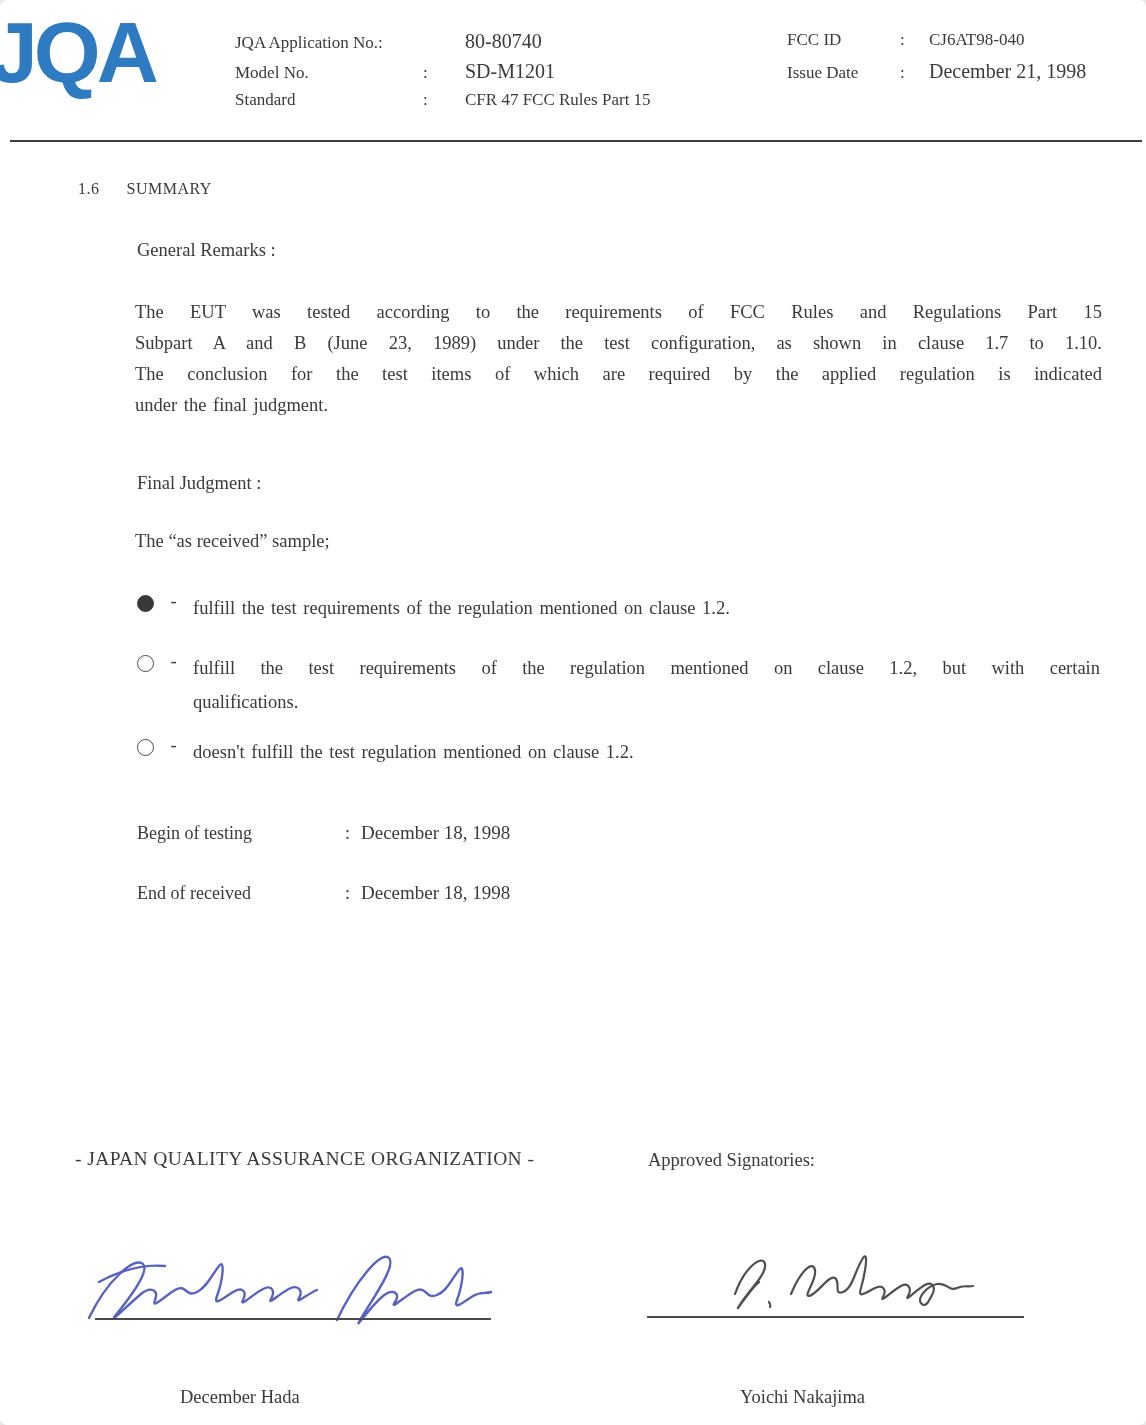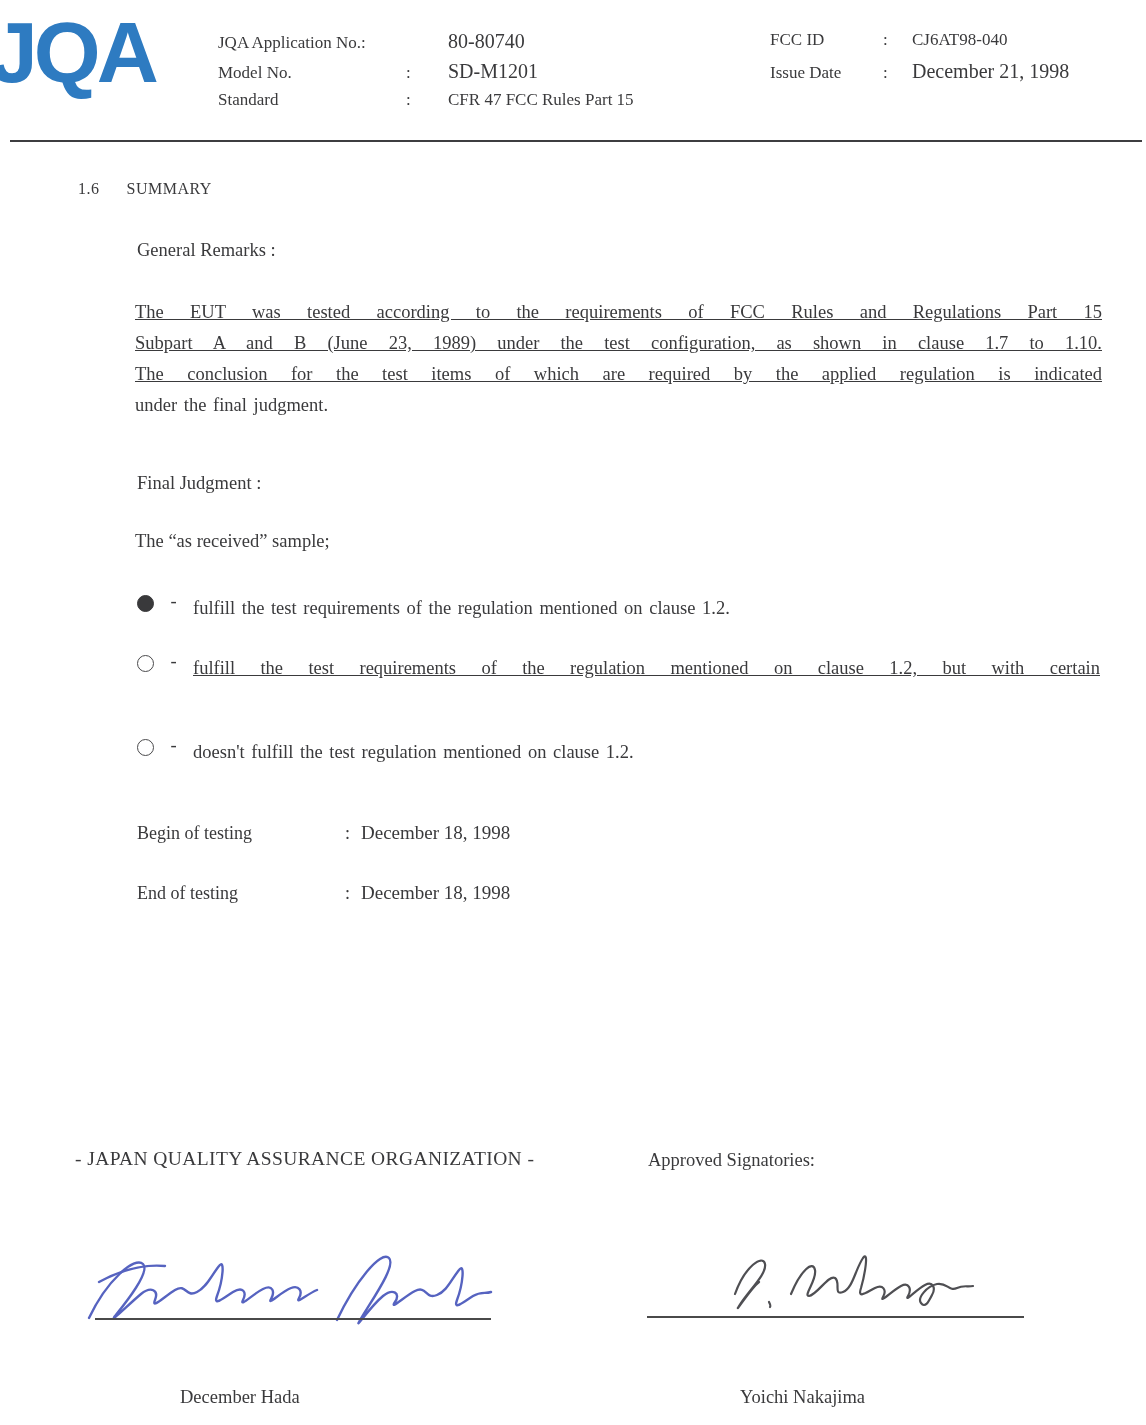--- a/index.html
+++ b/index.html
@@ -1,47 +1,48 @@
 <!DOCTYPE html>
 <html><head>
 <meta charset="utf-8">
 <style>
   html,body { margin:0; padding:0; background:#e8e8e8; }
   .page {
     position:relative; width:1146px; height:1425px; margin:0 auto;
     background:#ffffff; overflow:hidden;
     font-family:"Liberation Serif","DejaVu Serif",serif;
     color:#3a3a3c;
+    border-radius:7px;
   }
   
   .logo {
     position:absolute; left:-10px; top:2px;
     font-family:"Liberation Sans","DejaVu Sans",sans-serif;
     font-weight:800; font-size:86px; line-height:100px;
     letter-spacing:-4px; color:#2e7bc1;
   }
   .hdr-col { position:absolute; top:30px; }
   .hdr-col-left  { left:218px; }
   .hdr-col-right { left:770px; }
   .hdr-row { display:flex; align-items:baseline; height:30px; white-space:pre; }
-  .hdr-label { font-size:17px; }
+  .hdr-label { font-size:17px;margin-left:17px; }
   .hdr-col-left  .hdr-label { width:188px; }
   .hdr-col-right .hdr-label { width:113px; }
   .hdr-colon { font-size:17px; }
   .hdr-col-left  .hdr-colon { width:42px; }
   .hdr-col-right .hdr-colon { width:29px; }
   .hdr-value { font-size:17px; }
   .hdr-value.emph { font-size:20px; }
   .rule { position:absolute; left:10px; top:140px; width:1132px; height:2px; background:#3e3e40; }
   
   .sec-head { position:absolute; left:78px; top:180px; font-size:16px; letter-spacing:0.5px; }
   .sec-title { margin-left:27px; }
   .subhead { position:absolute; font-size:18.5px; white-space:pre; }
   .para { position:absolute; left:135px; top:297px; width:967px; font-size:18.5px; line-height:31px; word-spacing:2px; }
-  .jline { text-align:justify; text-align-last:justify;text-decoration:underline; }
+  .jline { text-align:justify; text-align-last:justify; }
   .opt-row { position:absolute; left:137px; display:flex; }
   .radio { width:17px; height:17px; border-radius:50%; margin-top:4px; box-sizing:border-box; border:1.6px solid #4a4a4c; flex:none; }
   .radio-filled { background:#39393b; border-color:#39393b; }
   .radio-empty  { background:transparent; }
   .opt-dash { width:39px; text-align:center; font-size:18.5px; flex:none; }
   .opt-lines { width:907px; font-size:18.5px; line-height:34px; word-spacing:2px; }
   .test-row { position:absolute; left:137px; display:flex; align-items:flex-end; white-space:pre; }
   .test-label { width:208px; font-size:18px; }
   .test-colon { width:16px; font-size:18px; }
   .test-value { font-size:19px; }
@@ -114,38 +115,39 @@
     <div class="opt-lines">
       <div>fulfill the test requirements of the regulation mentioned on clause 1.2.</div>
     </div>
   </div>
 
   <div class="opt-row" style="top:651px;">
     <span class="radio radio-empty"></span>
     <span class="opt-dash">-</span>
     <div class="opt-lines">
       <div class="jline">fulfill the test requirements of the regulation mentioned on clause 1.2, but with certain</div>
+      <div>qualifications.</div>
     </div>
   </div>
 
   <div class="opt-row" style="top:735px;">
     <span class="radio radio-empty"></span>
     <span class="opt-dash">-</span>
     <div class="opt-lines">
       <div>doesn't fulfill the test regulation mentioned on clause 1.2.</div>
     </div>
   </div>
 
   <div class="test-row" style="top:822px;">
     <span class="test-label">Begin of testing</span>
     <span class="test-colon">:</span>
     <span class="test-value">December 18, 1998</span>
   </div>
   <div class="test-row" style="top:882px;">
-    <span class="test-label">End of testing</span>
+    <span class="test-label">End of received</span>
     <span class="test-colon">:</span>
     <span class="test-value">December 18, 1998</span>
   </div>
 
   <div class="org-line">- JAPAN QUALITY ASSURANCE ORGANIZATION -</div>
   <div class="approved">Approved Signatories:</div>
 
   <svg class="sig-svg" style="left:85px; top:1246px;" width="410" height="82" viewBox="0 0 410 82">
     <g fill="none" stroke="#5663c0" stroke-width="2.4" stroke-linecap="round">
       <path d="M4,72 C22,34 50,10 58,18 C66,26 38,60 30,70 C24,78 44,58 56,48 C66,40 74,44 70,54 C66,64 80,50 90,44 C102,37 100,52 112,46 C122,41 126,30 134,20 C140,12 138,34 132,50 C128,61 138,52 148,46 C158,40 162,46 158,54 C154,62 168,48 178,43 C188,38 190,46 186,53 C182,60 196,46 206,42 C214,39 218,45 214,52 C210,59 222,48 232,44"></path>

